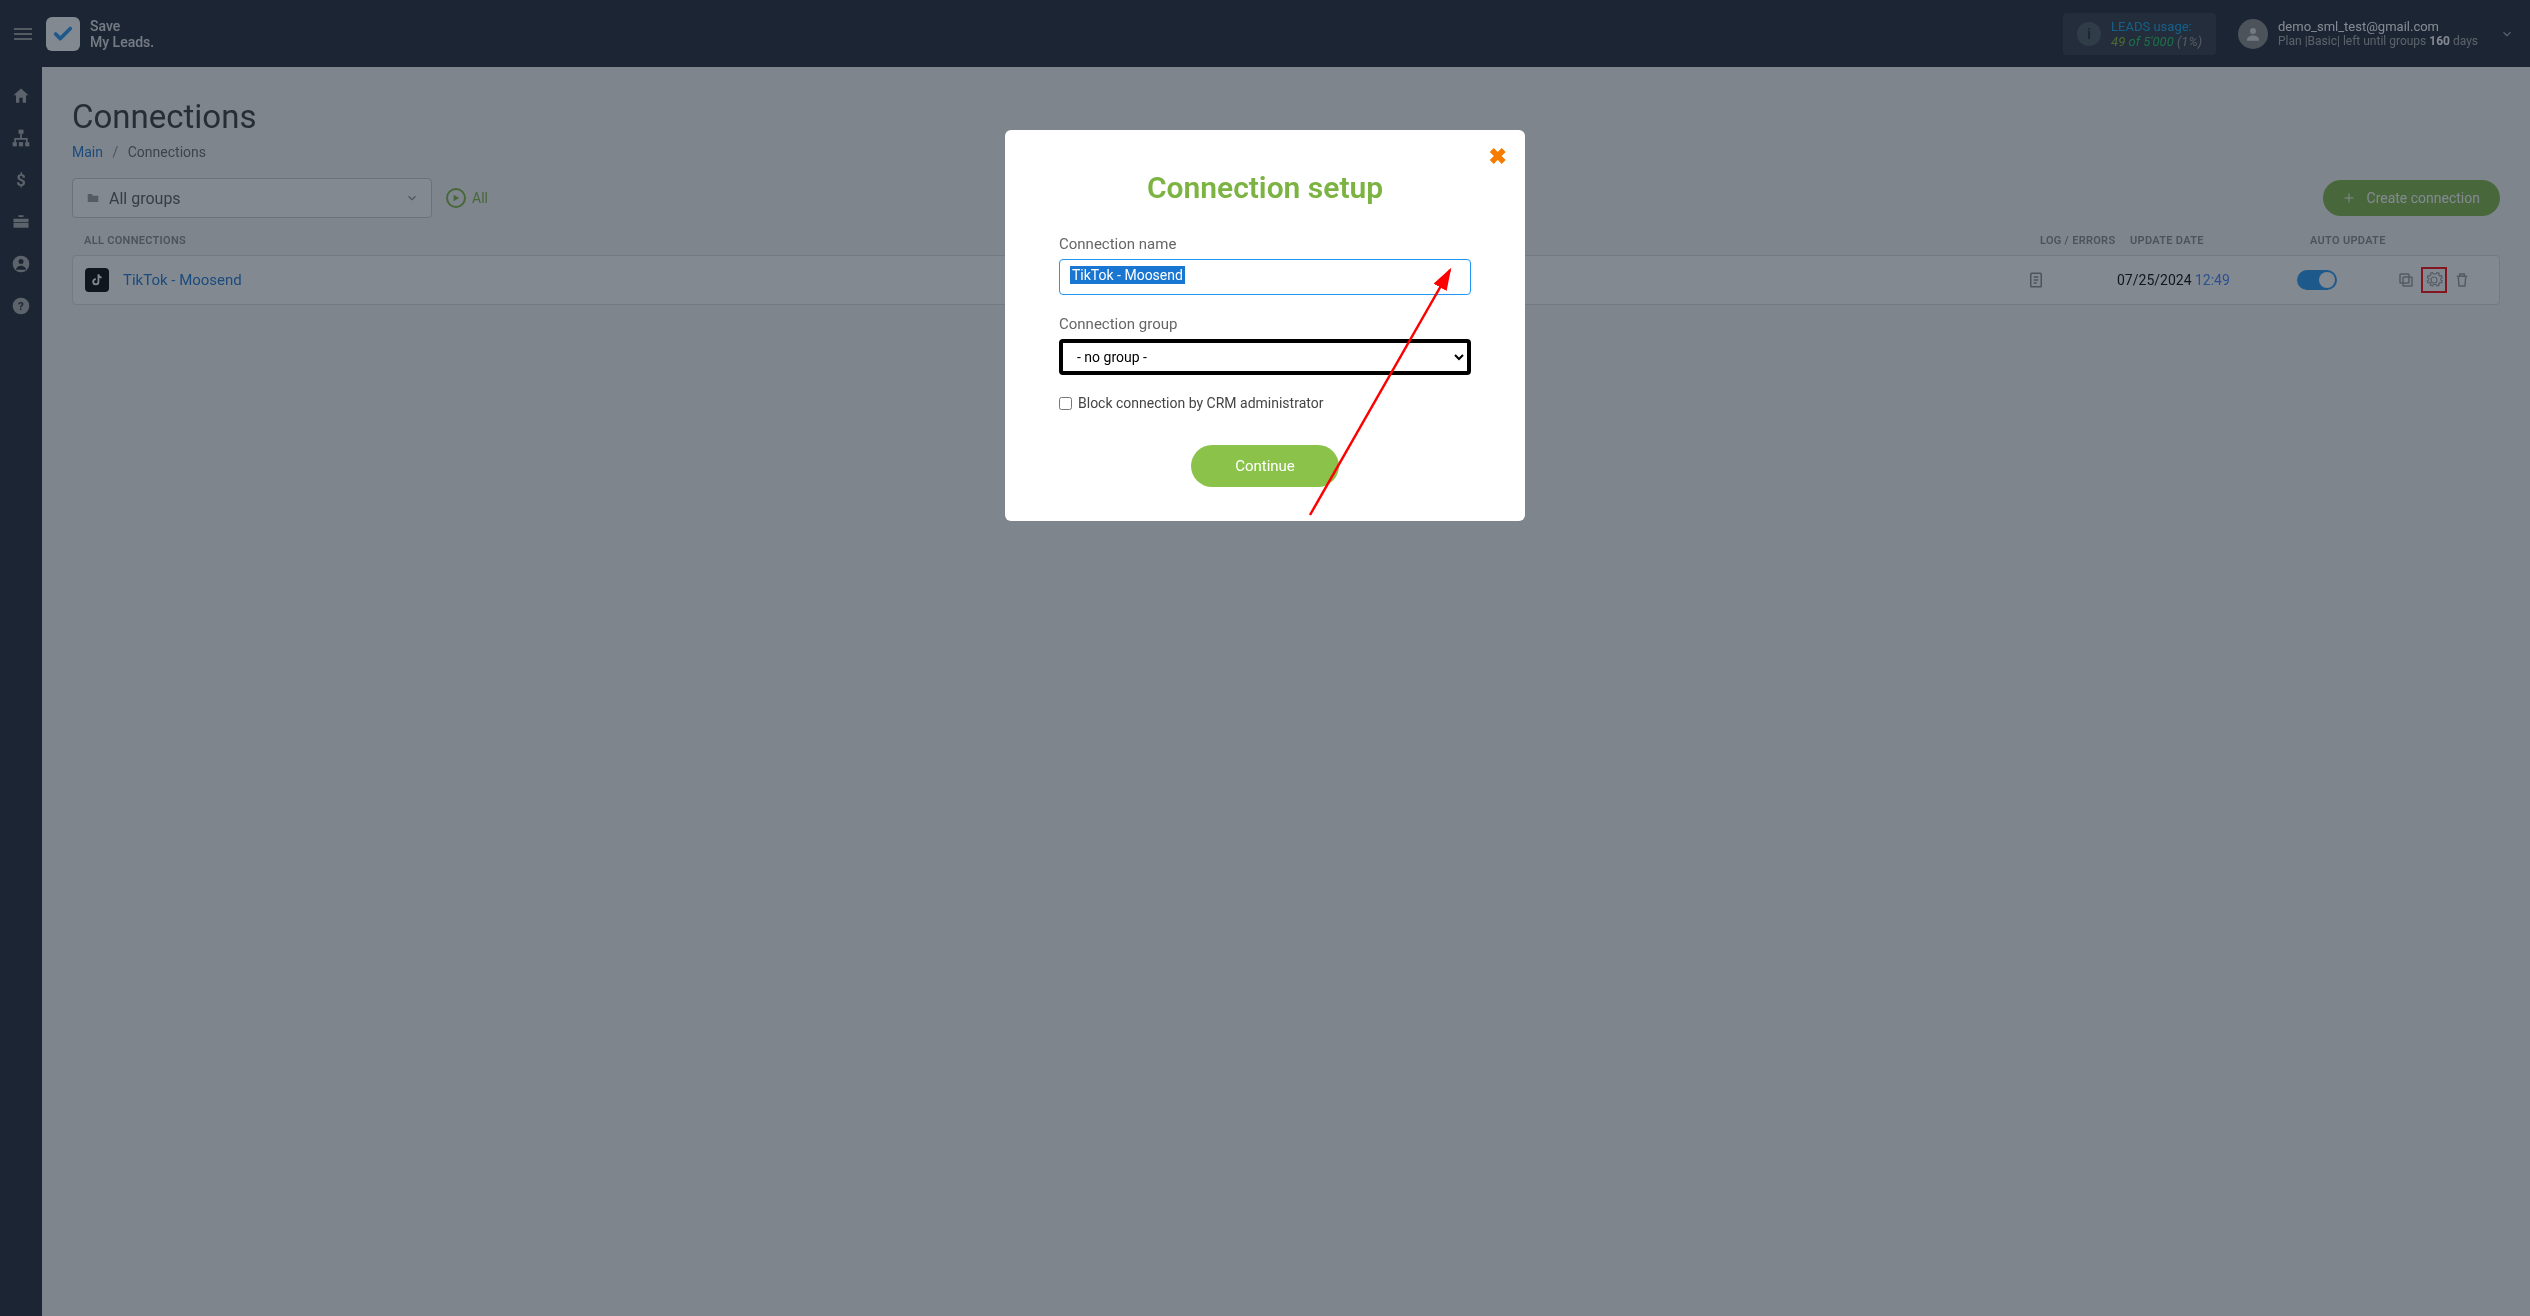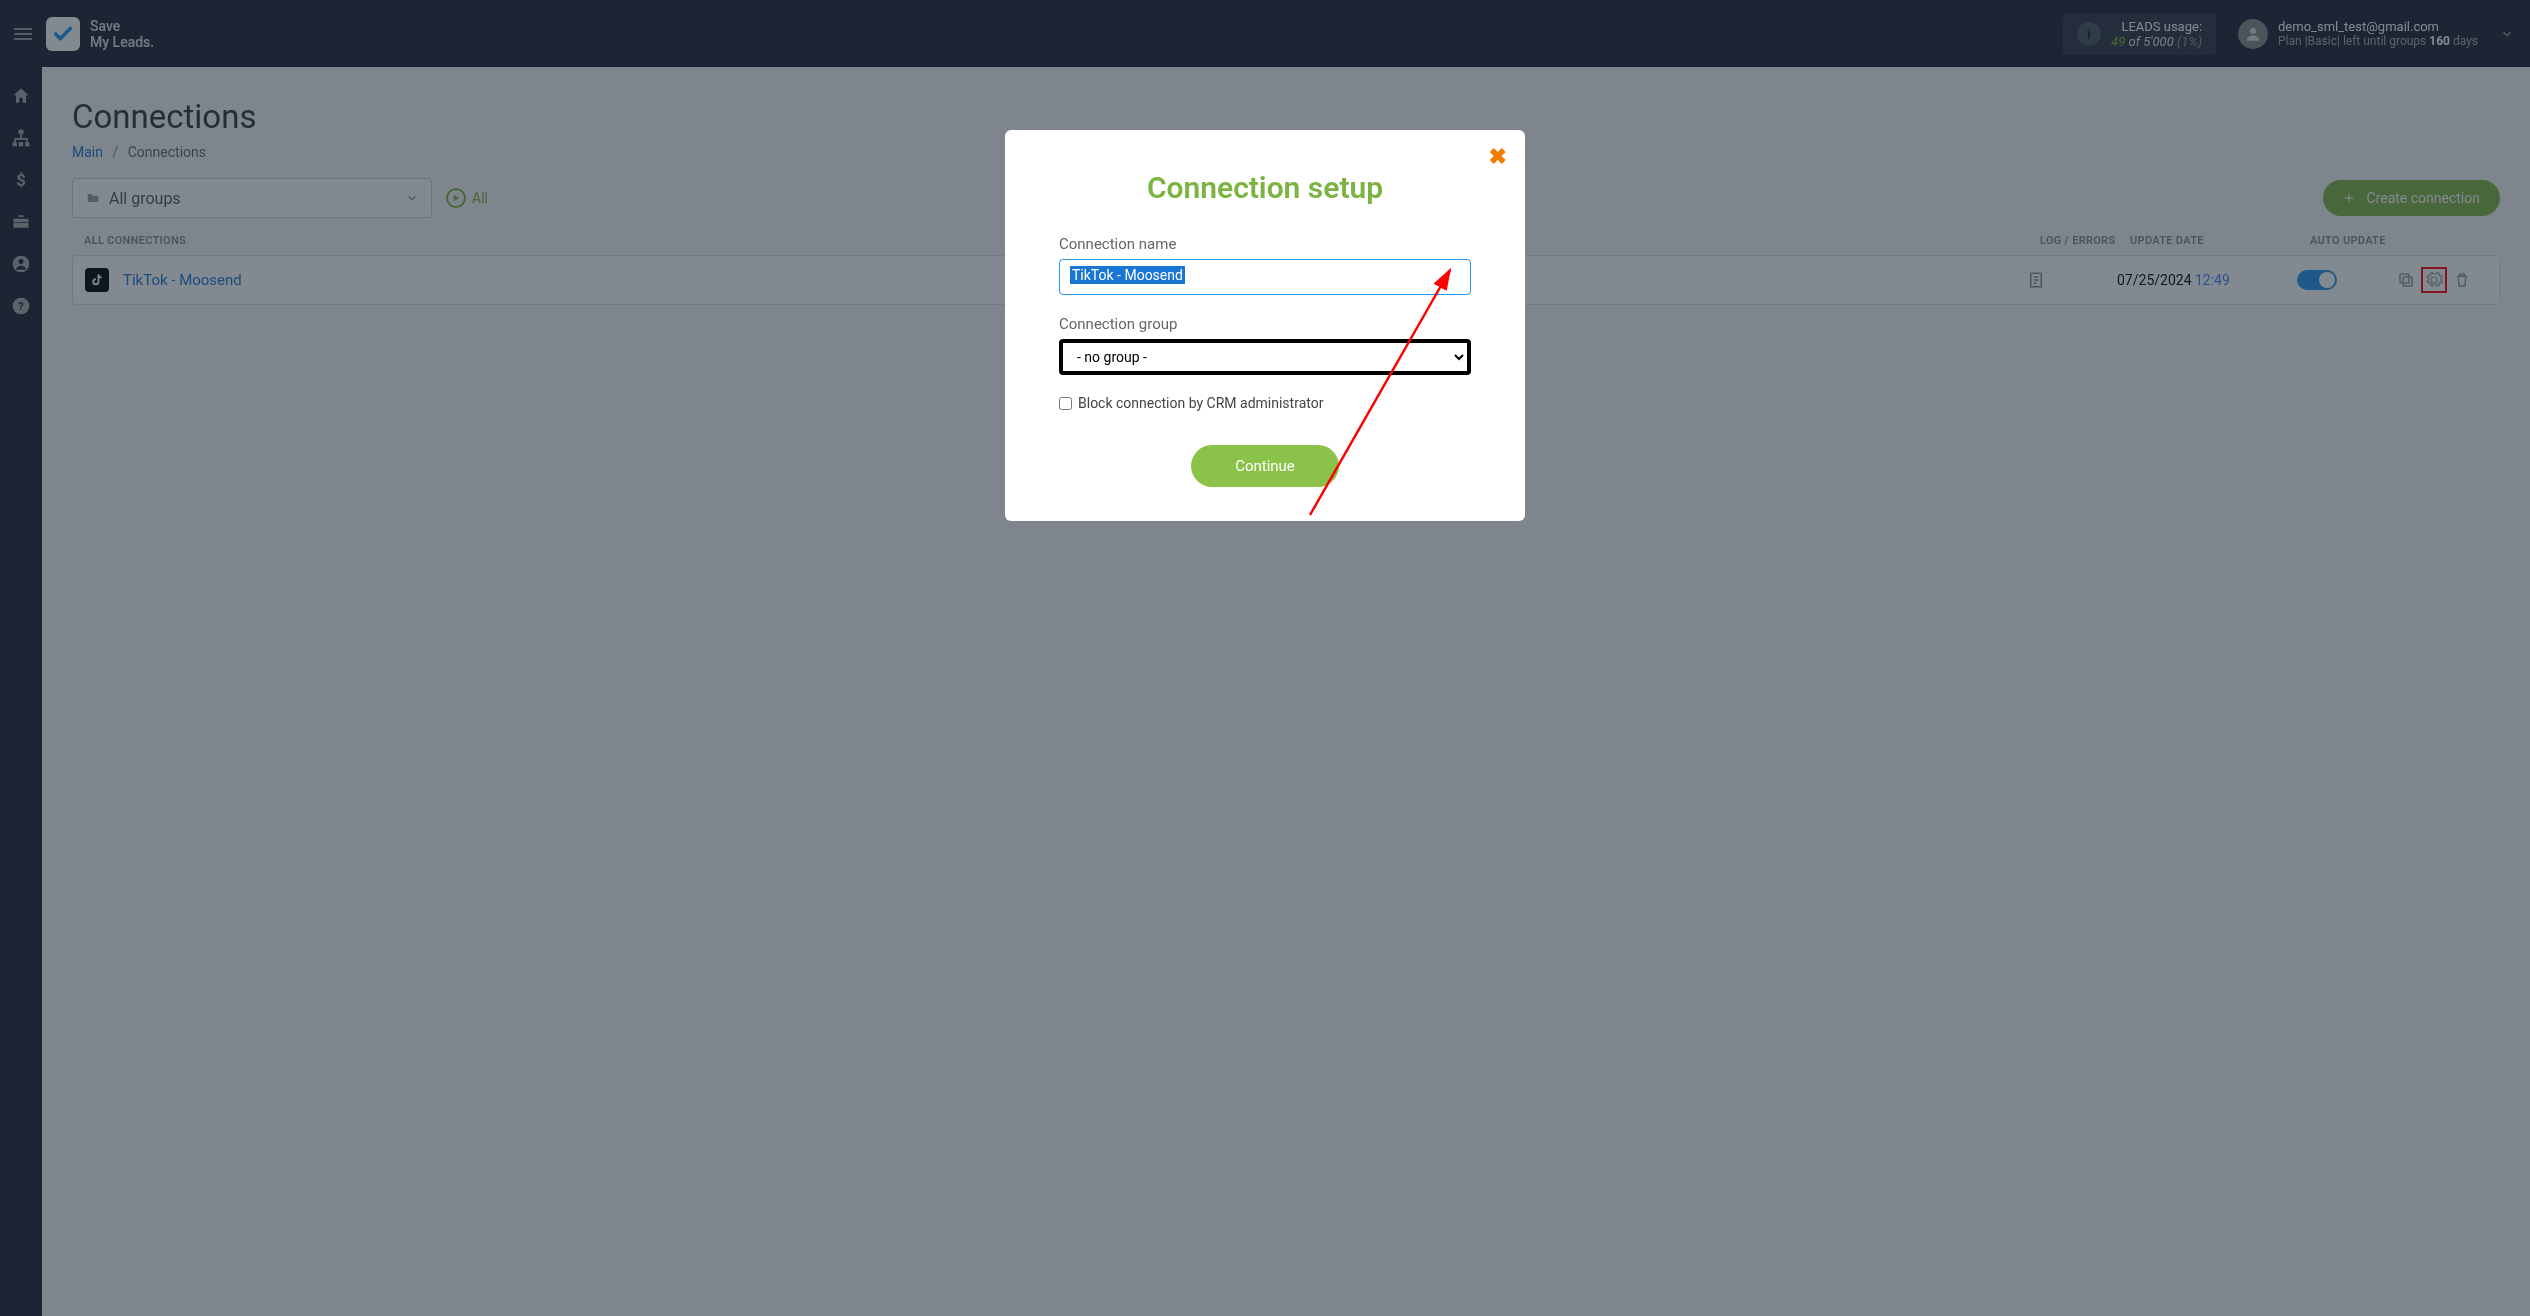--- a/index.html
+++ b/index.html
@@ -8,23 +8,23 @@
     
     .top-header { height: 67px; background: #1a2332; display: flex; align-items: center; padding: 0 8px; color: #fff; }
     .hamburger { display:flex; flex-direction:column; gap:3px; cursor:pointer; padding: 6px; }
     .hamburger span { width:18px; height:2px; background:#999; }
     .logo-box { width:34px; height:34px; background:#fff; border-radius:6px; display:flex; align-items:center; justify-content:center; margin-left:8px; }
     .brand-text { margin-left:10px; font-size:14px; line-height:16px; color:#e0e0e0; font-weight:500;}
     .header-right { margin-left:auto; display:flex; align-items:center; gap:10px;}
     .usage-box { background:#2a3441; padding:6px 14px; border-radius:4px; display:flex; align-items:center; gap:10px; }
     .info-circle { width:24px; height:24px; background:#4a5460; border-radius:50%; display:flex; align-items:center; justify-content:center; font-weight:bold; color:#1a2332; font-size:14px;}
     .usage-txt { font-size:13px; }
-    .usage-line1 { color:#ffffff;text-align:right; }
+    .usage-line1 { color:#0ea5e9; }
     .usage-line2 { color:#8ab92d; font-style:italic;}
-    .usage-line2 .of { color:#e5e5e5; font-style:italic;}
+    .usage-line2 .of { color:#22c55e; font-style:italic;}
     .usage-line2 .pct { color:#999; font-style:italic;}
     .user-box { display:flex; align-items:center; gap:10px; padding:0 12px;}
     .user-circle { width:30px; height:30px; background:#888; border-radius:50%; display:flex; align-items:center; justify-content:center;}
     .user-info { font-size:13px; }
     .user-email { color:#fff; }
     .user-plan { color:#aaa; font-size:12px;}
     .user-plan b { color:#fff; }
     .chev-down { margin-left:auto; margin-right:8px; color:#aaa;}
 
     

